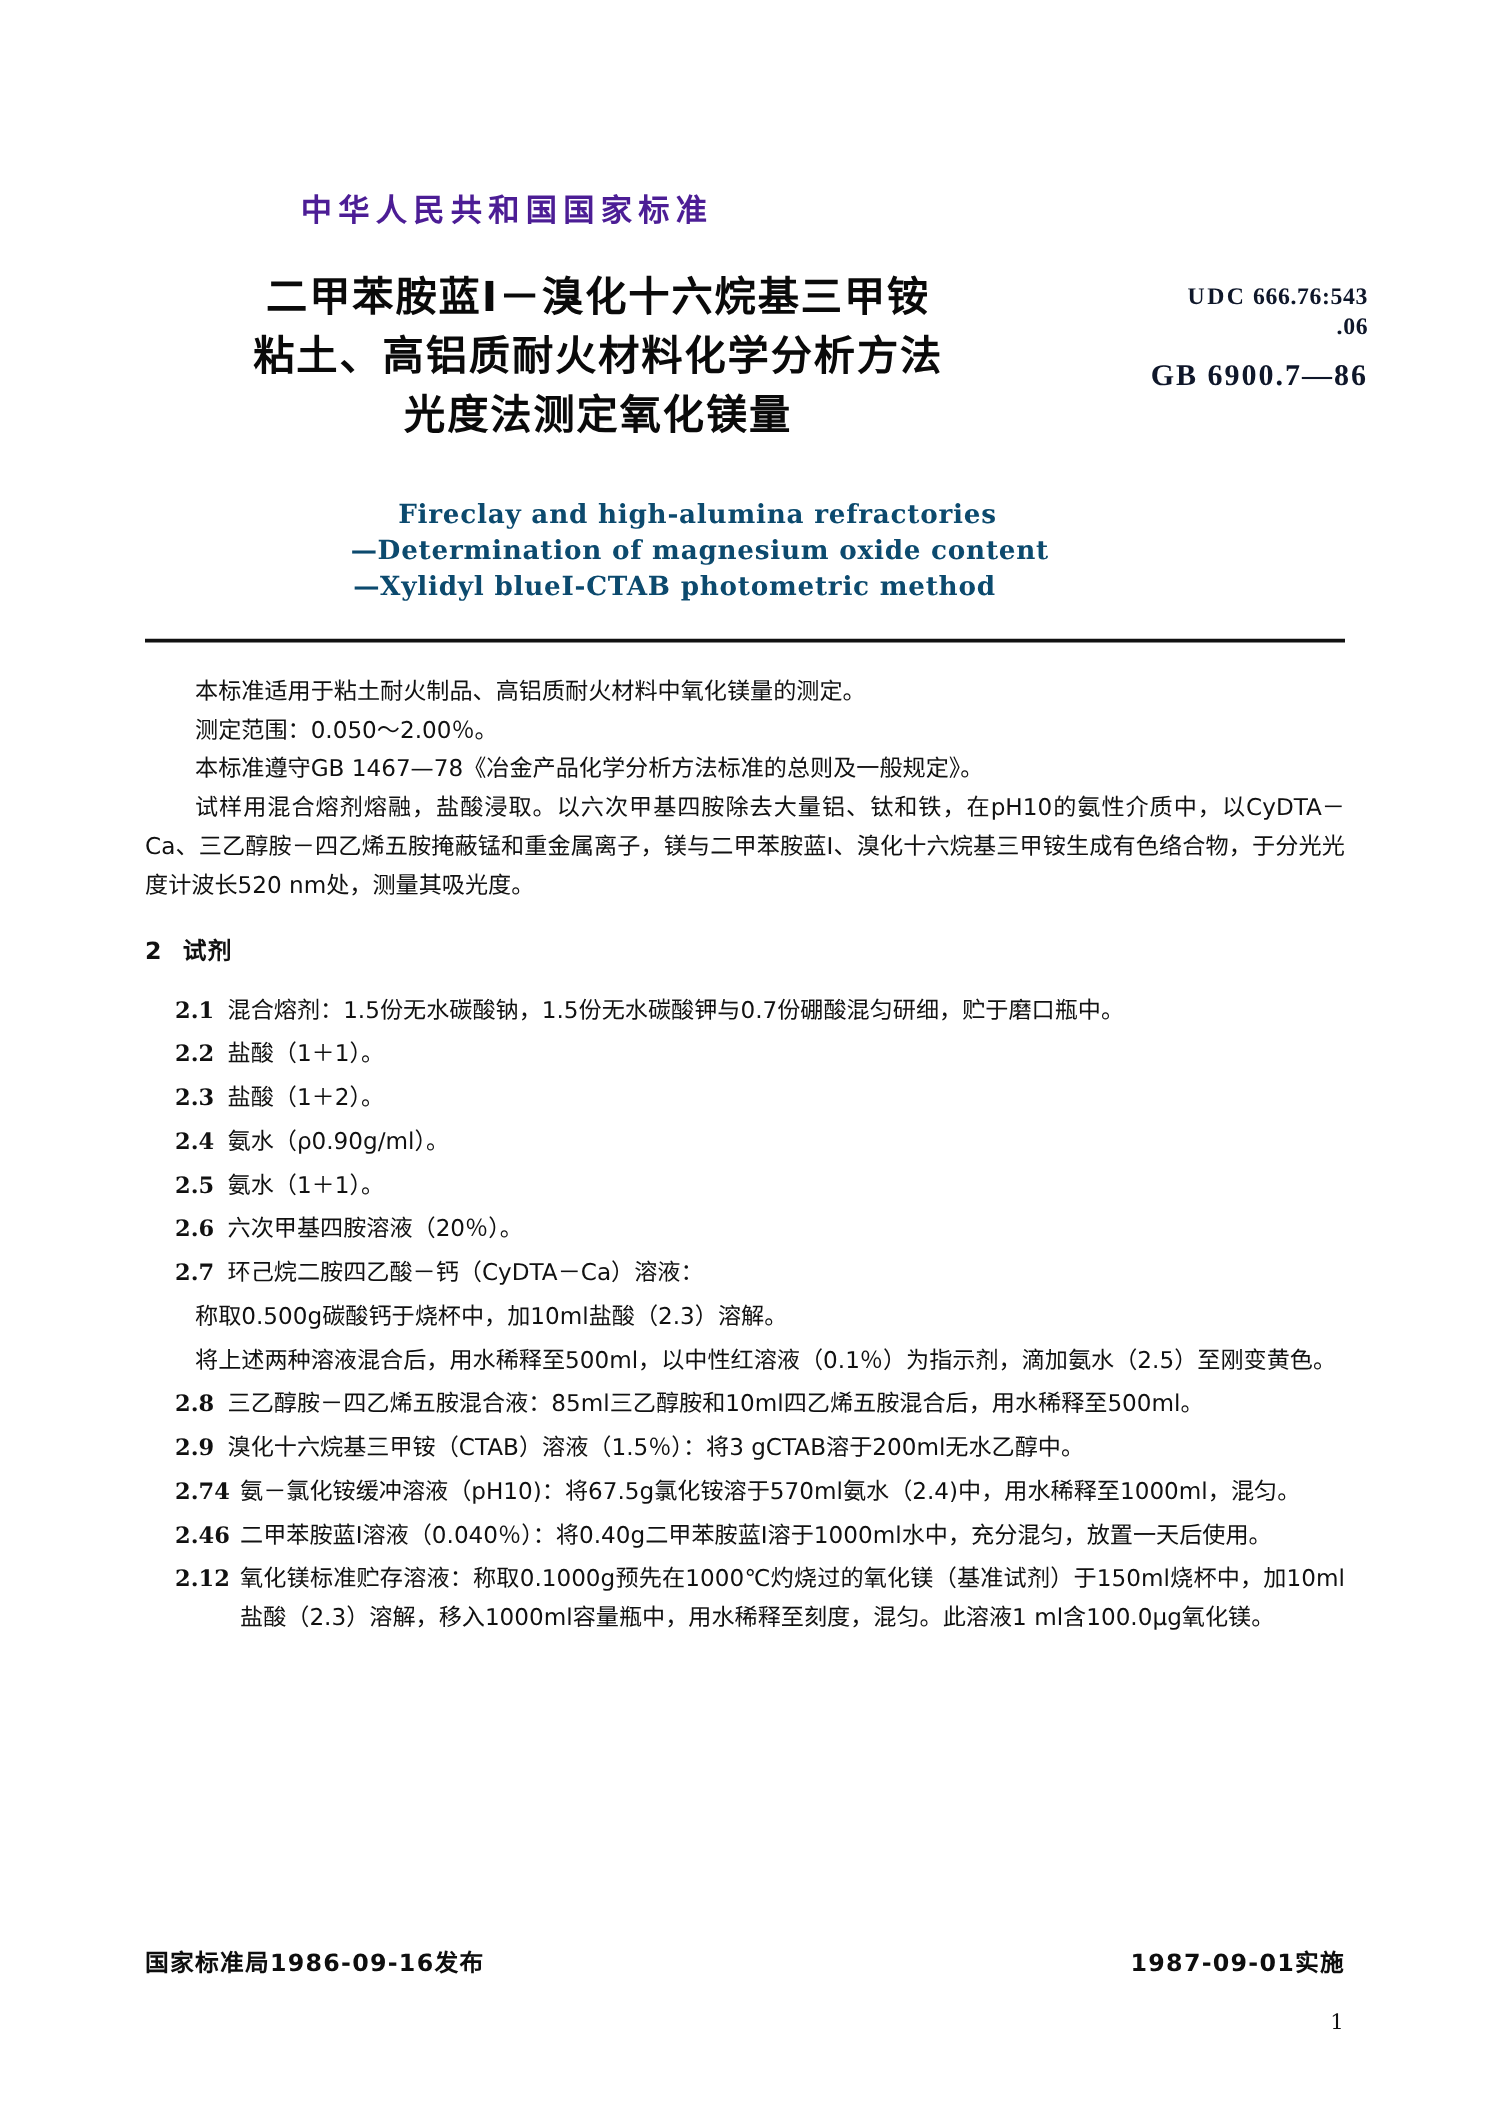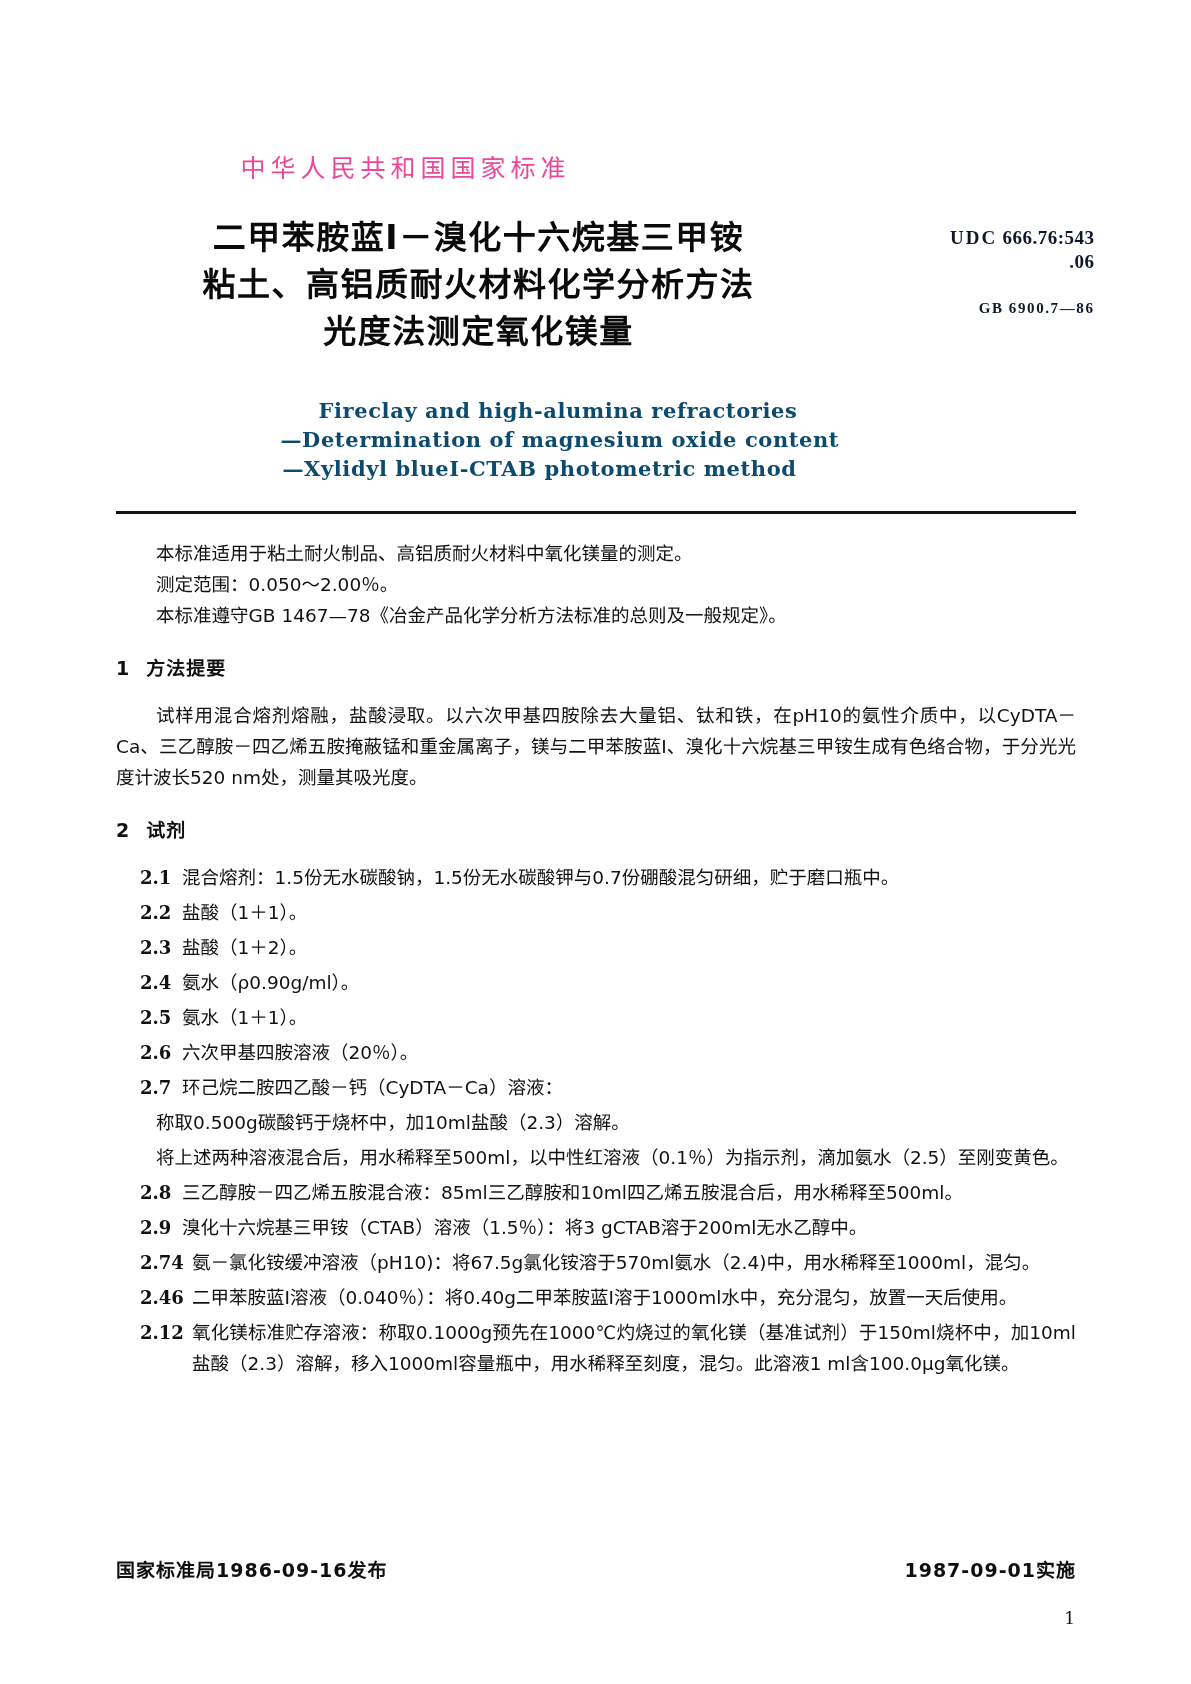--- a/index.html
+++ b/index.html
@@ -30,22 +30,22 @@
     width: 1191px;
   }
   .national-line {
     width: 830px;
     margin: 0 auto;
     padding-left: 60px;
     box-sizing: border-box;
     font-family: "DejaVu Sans", "Liberation Sans", sans-serif;
     font-size: 25px;
     letter-spacing: 5px;
-    font-weight: 400;
-    color: #ec4899;
+    font-weight: 700;
+    color: #4c1d95;
     text-align: left;
   }
 
   .title-row {
     position: relative;
     width: 1010px;
     margin: 30px auto 0 auto;
     min-height: 160px;
   }
   .cn-title {
@@ -69,22 +69,22 @@
     font-weight: 700;
     color: #0f172a;
   }
   .code-udc {
     font-size: 19px;
     letter-spacing: 0.5px;
     line-height: 24px;
   }
   .code-udc .u-word { letter-spacing: 2px; }
   .code-gb {
-    margin-top: 26px;
-    font-size: 15px;
+    margin-top: 14px;
+    font-size: 24px;
     letter-spacing: 1.6px;
   }
 
   .en-title {
     width: 1010px;
     margin: 22px auto 0 auto;
     font-family: "DejaVu Serif", "Liberation Serif", serif;
     font-weight: 700;
     font-size: 21px;
     line-height: 29px;
@@ -217,23 +217,20 @@
 
     <div class="rule"></div>
   </div>
 
   <div class="body-zone">
 
     <p class="para indent">本标准适用于粘土耐火制品、高铝质耐火材料中氧化镁量的测定。</p>
     <p class="para indent">测定范围：0.050～2.00％。</p>
     <p class="para indent">本标准遵守GB 1467—78《冶金产品化学分析方法标准的总则及一般规定》。</p>
 
-    <div class="sec-head">
-      <span class="num">1</span><span>方法提要</span>
-    </div>
 
     <p class="para lead">试样用混合熔剂熔融，盐酸浸取。以六次甲基四胺除去大量铝、钛和铁，在pH10的氨性介质中，以CyDTA－Ca、三乙醇胺－四乙烯五胺掩蔽锰和重金属离子，镁与二甲苯胺蓝Ⅰ、溴化十六烷基三甲铵生成有色络合物，于分光光度计波长520 nm处，测量其吸光度。</p>
 
     <div class="sec-head">
       <span class="num">2</span><span>试剂</span>
     </div>
 
     <div class="item">
       <span class="idx">2.1</span>
       <span class="txt">混合熔剂：1.5份无水碳酸钠，1.5份无水碳酸钾与0.7份硼酸混匀研细，贮于磨口瓶中。</span>

